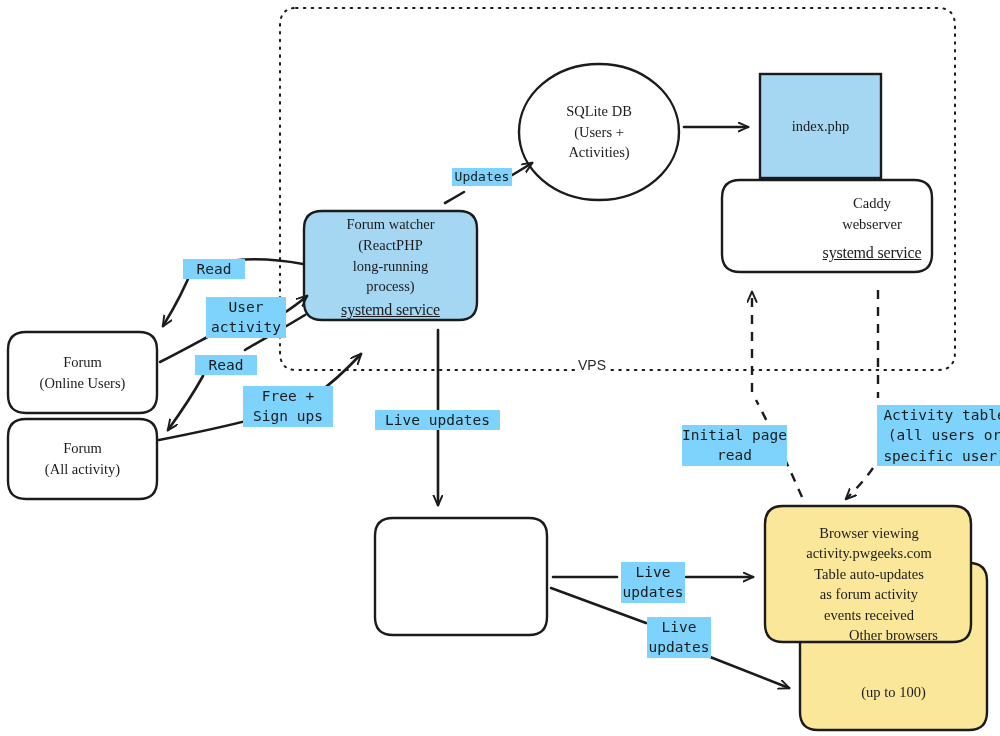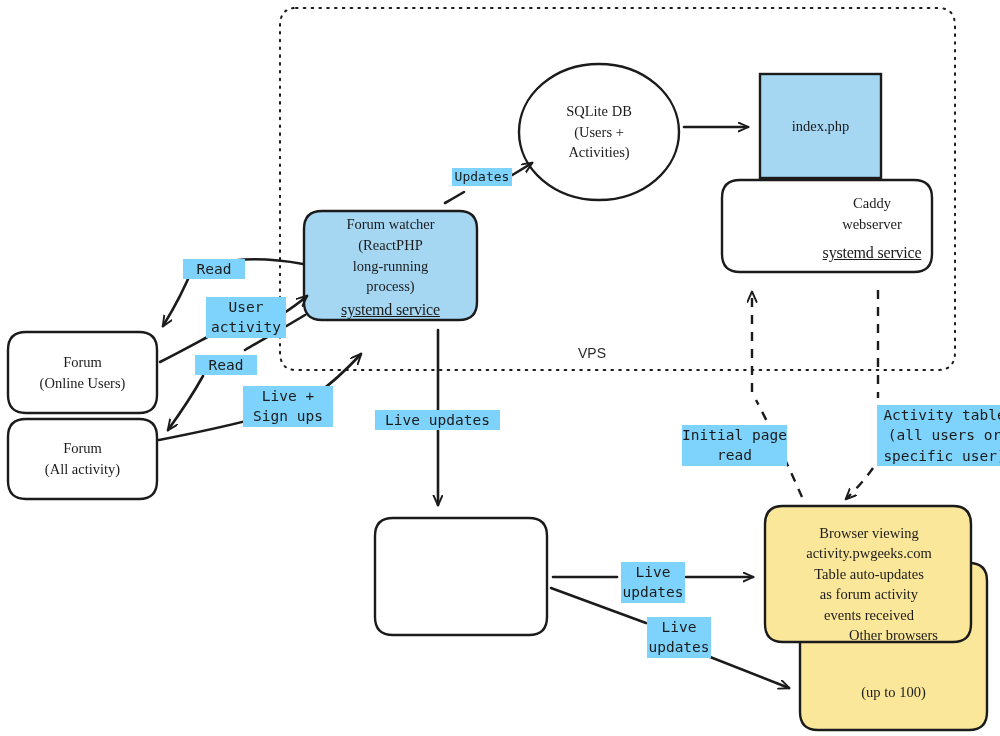--- a/index.html
+++ b/index.html
@@ -54,20 +54,21 @@
     letter-spacing: -0.2px;
     margin-top: 2px;
   }
   .zone-label {
     position: absolute;
     font-family: "Liberation Sans", "DejaVu Sans", sans-serif;
     font-size: 14px;
     color: #2a2a2a;
     background: #ffffff;
     padding: 0 3px;
+    margin-top: 12px;
   }
 </style>
 </head>
 <body>
 
 <div id="diagram-root">
 
   <svg class="layer" viewBox="0 0 1000 736">
     <defs>
       <marker id="arrowSolid" markerWidth="13" markerHeight="13" refX="10.5" refY="5" orient="auto" markerUnits="userSpaceOnUse">
@@ -222,21 +223,21 @@
     <span>(up to 100)</span>
   </div>
 
   <div class="edge-label" style="left:183px; top:259px; width:62px;">Read</div>
 
   <div class="edge-label" style="left:206px; top:297px; width:80px;">User
 activity</div>
 
   <div class="edge-label" style="left:195px; top:355px; width:62px;">Read</div>
 
-  <div class="edge-label" style="left:243px; top:386px; width:90px;">Live +
+  <div class="edge-label" style="left:243px; top:386px; width:90px;">Free +
 Sign ups</div>
 
   <div class="edge-label" style="left:452px; top:168px; width:60px; font-size:13px;">Updates</div>
 
   <div class="edge-label" style="left:375px; top:410px; width:125px;">Live updates</div>
 
   <div class="edge-label" style="left:621px; top:562px; width:64px;">Live
 updates</div>
 
   <div class="edge-label" style="left:647px; top:617px; width:64px;">Live

